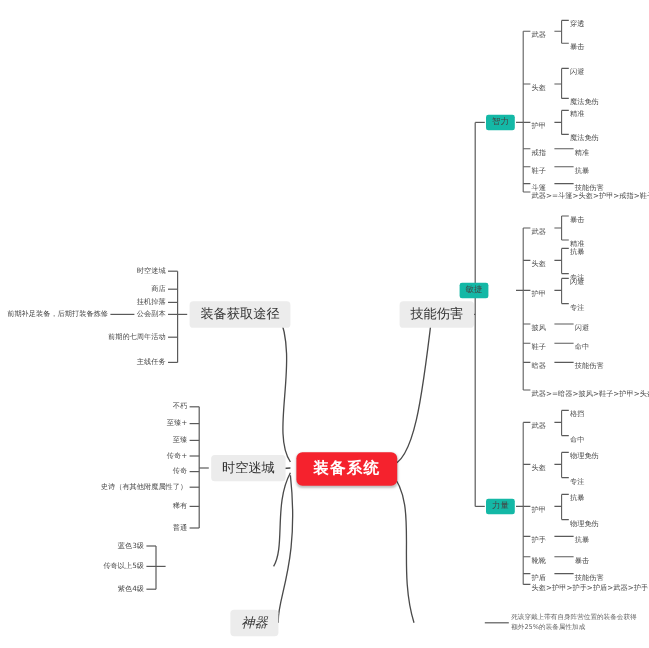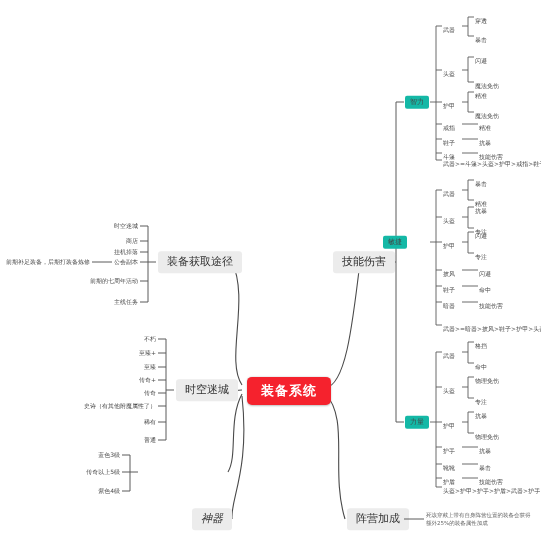--- a/index.html
+++ b/index.html
@@ -314,21 +314,20 @@
   <div class="node leaf" style="left:479px;top:447px;">抗暴</div>
 
   <div class="node leaf" style="left:443px;top:464px;">靴靴</div>
   <div class="node leaf" style="left:479px;top:464px;">暴击</div>
 
   <div class="node leaf" style="left:443px;top:478px;">护盾</div>
   <div class="node leaf" style="left:479px;top:478px;">技能伤害</div>
 
   <div class="node leaf" style="left:443px;top:487px;">头盔&gt;护甲&gt;护手&gt;护盾&gt;武器&gt;护手</div>
 
-  <div class="node lvl1 midy" style="left:347px;top:519px;">阵营加成</div>
 
   <svg class="links" viewBox="0 0 541 540">
     <g fill="none" stroke="#5a5a5a" stroke-width="1">
       <path d="M404,519 L424,519"></path>
     </g>
   </svg>
 
   <div class="node leaf note" style="left:426px;top:512px;width:108px;">死该穿戴上带有自身阵营位置的装备会获得额外25%的装备属性加成</div>
 
 </div>

